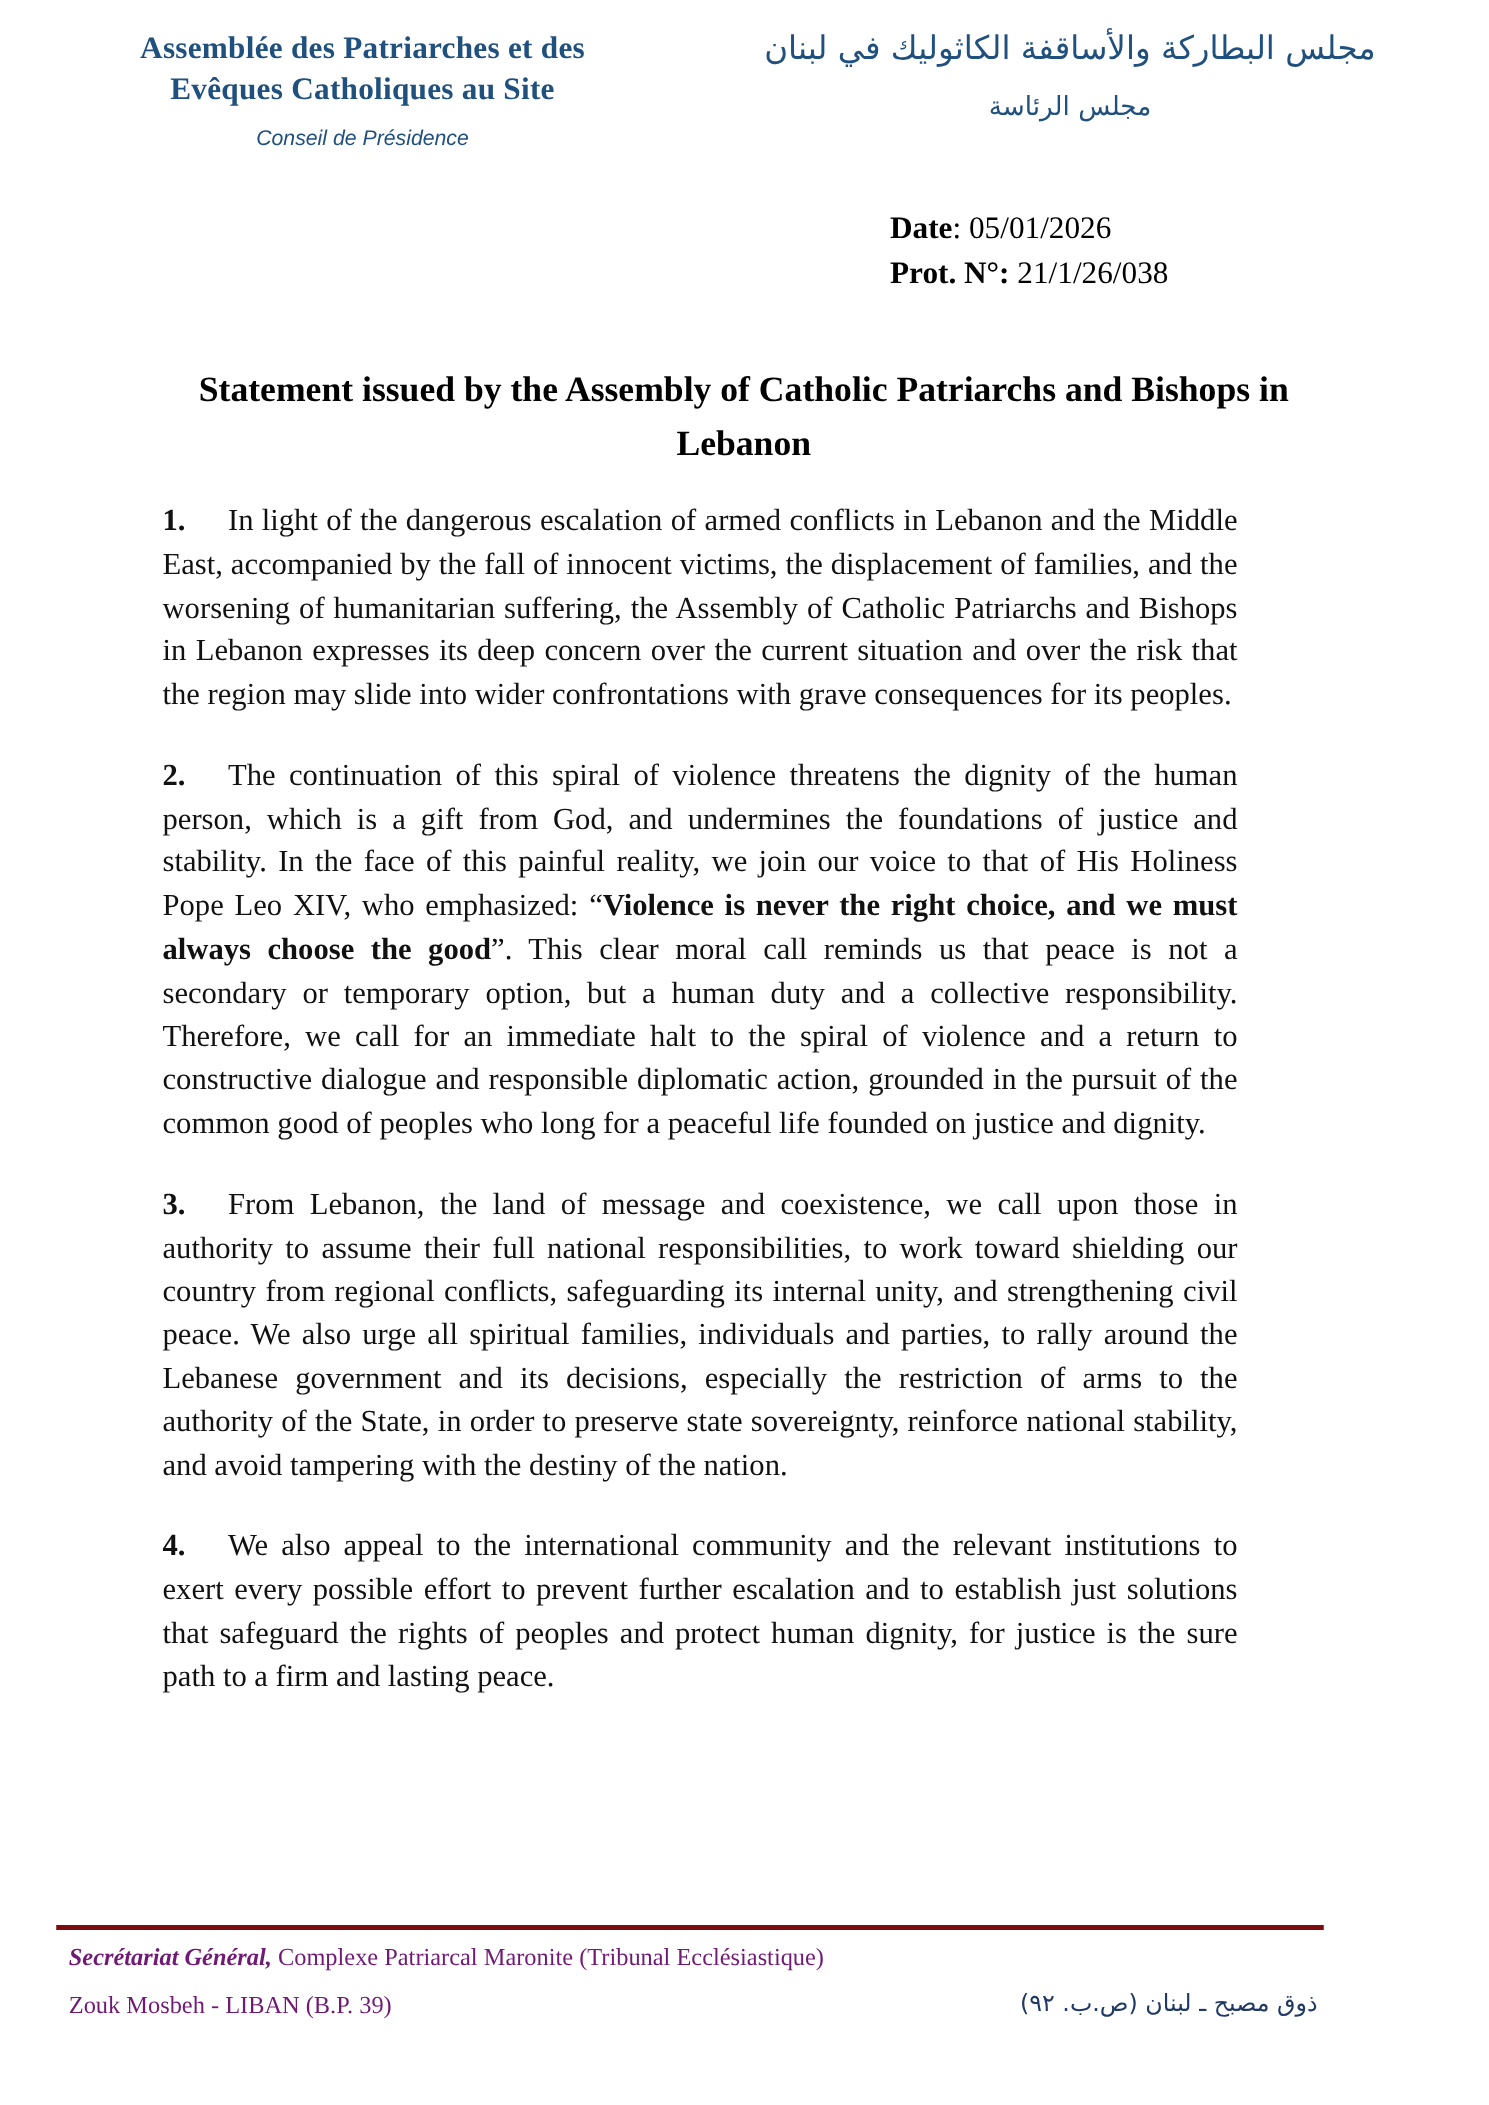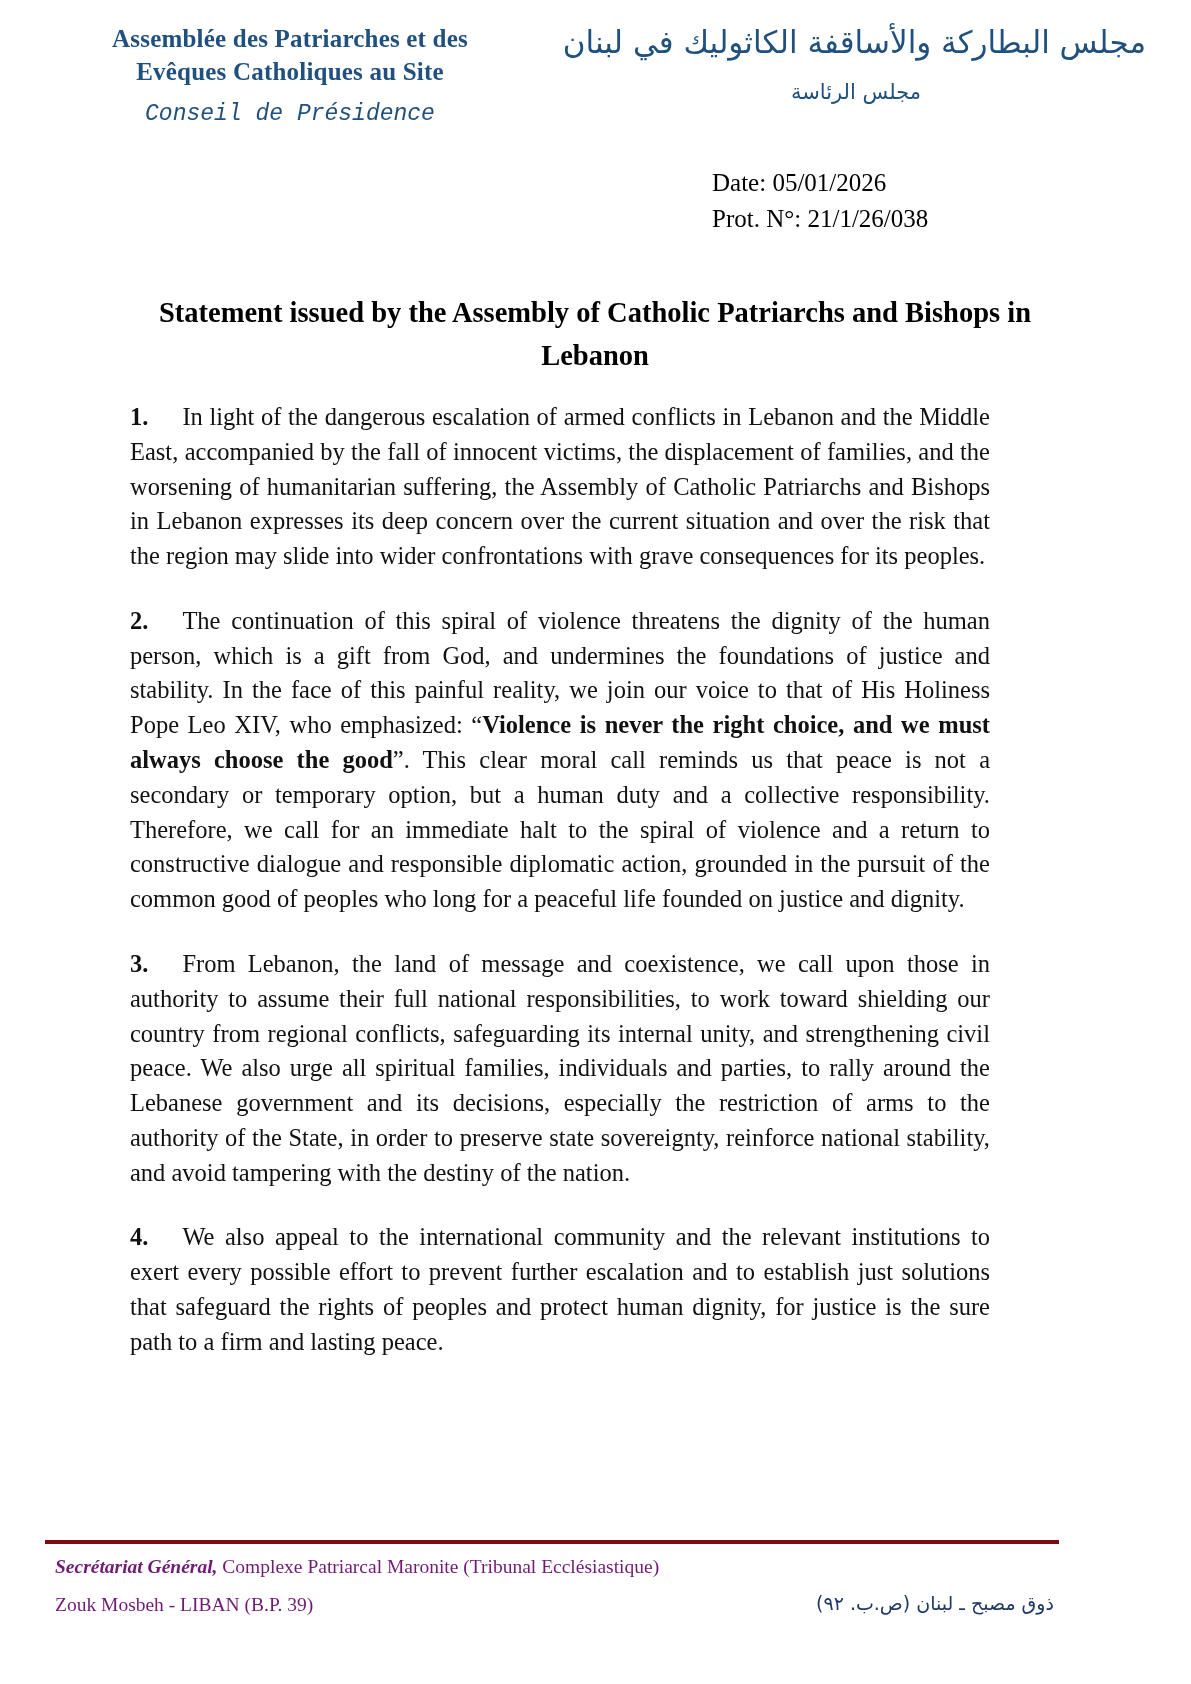--- a/index.html
+++ b/index.html
@@ -42,56 +42,56 @@
     color: #20507E;
   }
   .lh-org {
     font-family: "Liberation Serif", "DejaVu Serif", serif;
     font-weight: bold;
     font-size: 25px;
     line-height: 1.33;
     letter-spacing: 0.2px;
   }
   .lh-sub {
-    font-family: Liberation Mono, monospace;
+    font-family: Liberation Sans, sans-serif;
     font-style: italic;
-    font-size: 23px;
+    font-size: 17px;
     margin-top: 12px;
   }
   .lh-right {
     position: absolute;
     right: 45px;
     top: 0;
     width: 580px;
     text-align: center;
     color: #20507E;
     direction: rtl;
   }
   .lh-ar-main {
     font-family: "DejaVu Sans", sans-serif;
-    font-size: 31px;
+    font-size: 26px;
     line-height: 1.35;
     white-space: nowrap;
   }
   .lh-ar-sub {
     font-family: "DejaVu Sans", sans-serif;
     font-size: 21px;
     margin-top: 16px;
   }
 
   
   .datebox {
     position: absolute;
     top: 165px;
     left: 712px;
     font-size: 25px;
     line-height: 1.42;
     color: #000;
   }
-  .datebox .lbl { font-weight: normal; }
+  .datebox .lbl { font-weight: bold; }
 
   
   .doc-title {
     position: absolute;
     top: 292px;
     left: 130px;
     width: 930px;
     text-align: center;
     font-weight: bold;
     font-size: 28.5px;

